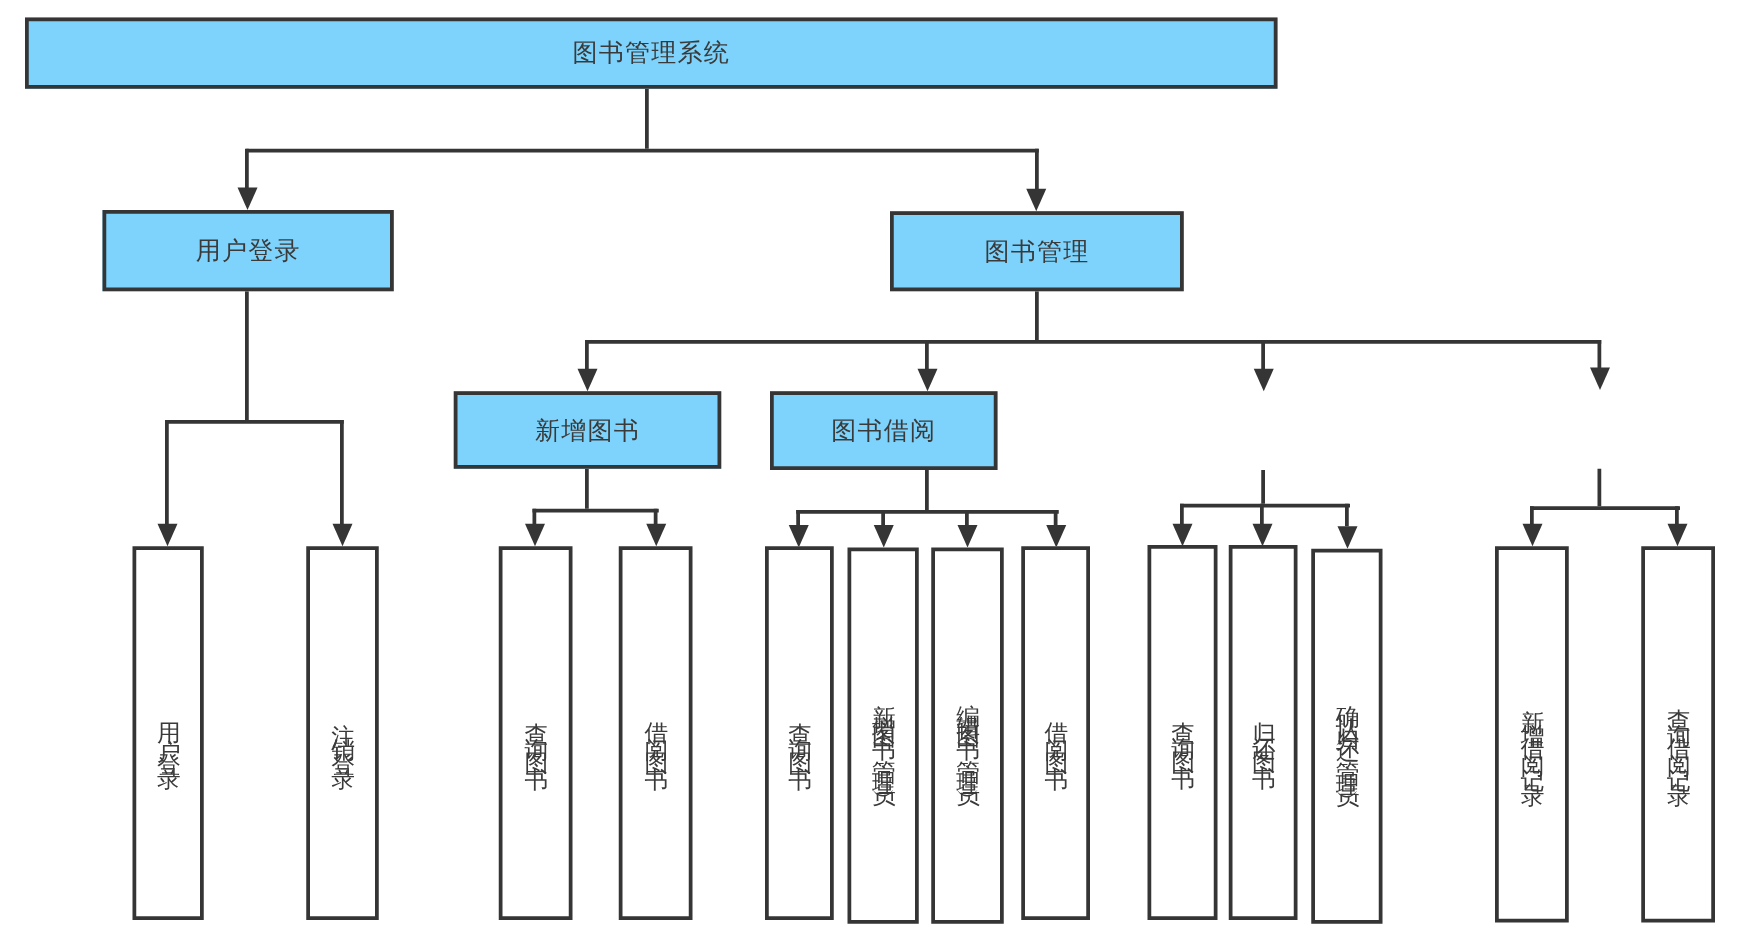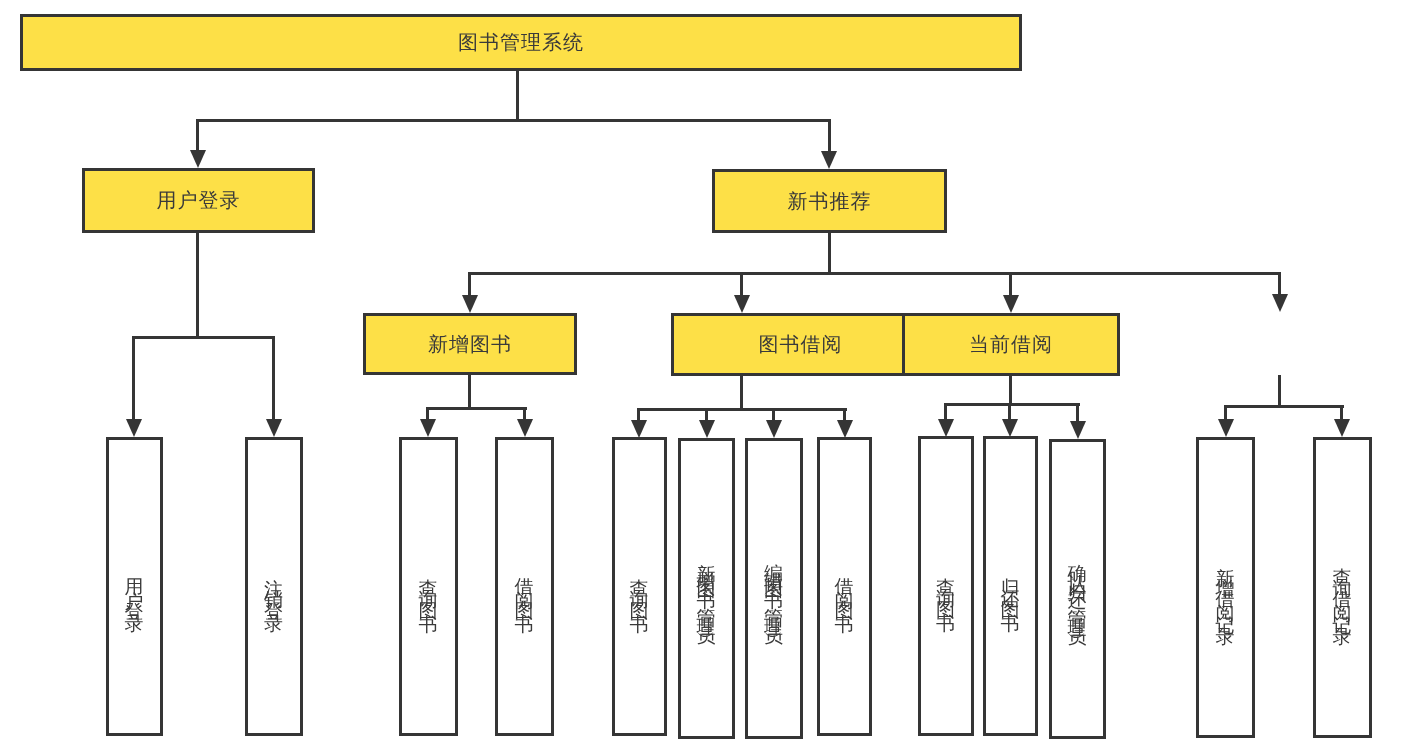--- a/index.html
+++ b/index.html
@@ -1,21 +1,21 @@
 <!DOCTYPE html>
 <html><head>
 <meta charset="utf-8">
 <style>
   html,body{margin:0;padding:0;background:#ffffff;}
   #stage{
     position:relative;width:1405px;height:747px;background:#ffffff;overflow:hidden;
     font-family:"DejaVu Sans","Liberation Sans",sans-serif;
   }
   .box{
-    position:absolute;background:#fde047;border:3px solid #353535;
+    position:absolute;background:#7dd3fc;border:3px solid #353535;
     display:flex;align-items:center;justify-content:center;
     color:#3a3a3a;font-size:20px;letter-spacing:1px;box-sizing:border-box;
     z-index:2;
   }
   .vbox{
     position:absolute;background:#ffffff;border:3px solid #353535;
     display:flex;align-items:center;justify-content:center;
     color:#3a3a3a;font-size:19px;box-sizing:border-box;z-index:2;
   }
   .vtext{
@@ -42,43 +42,42 @@
   <div class="box" style="left:20px;top:14px;width:1002px;height:57px;">图书管理系统</div>
 
   <div class="vline" style="left:516px;top:71px;height:48px;"></div>
   <div class="hline" style="left:197px;top:119px;width:634px;"></div>
   <div class="vline" style="left:196px;top:119px;height:33px;"></div>
   <div class="vline" style="left:828px;top:119px;height:34px;"></div>
   <div class="arrow" style="left:190px;top:150px;"></div>
   <div class="arrow" style="left:821px;top:151px;"></div>
 
   <div class="box" style="left:82px;top:168px;width:233px;height:65px;">用户登录</div>
-  <div class="box" style="left:712px;top:169px;width:235px;height:64px;">新书推荐</div>
+  <div class="box" style="left:712px;top:169px;width:235px;height:64px;">图书管理</div>
 
   <div class="vline" style="left:196px;top:233px;height:103px;"></div>
   <div class="hline" style="left:133px;top:336px;width:142px;"></div>
   <div class="vline" style="left:132px;top:336px;height:85px;"></div>
   <div class="vline" style="left:272px;top:336px;height:85px;"></div>
   <div class="arrow" style="left:126px;top:419px;"></div>
   <div class="arrow" style="left:266px;top:419px;"></div>
 
   <div class="vline" style="left:828px;top:233px;height:39px;"></div>
   <div class="hline" style="left:468px;top:272px;width:813px;"></div>
   <div class="vline" style="left:468px;top:272px;height:25px;"></div>
   <div class="vline" style="left:740px;top:272px;height:25px;"></div>
   <div class="vline" style="left:1009px;top:272px;height:25px;"></div>
   <div class="vline" style="left:1278px;top:272px;height:24px;"></div>
   <div class="arrow" style="left:462px;top:295px;"></div>
   <div class="arrow" style="left:734px;top:295px;"></div>
   <div class="arrow" style="left:1003px;top:295px;"></div>
   <div class="arrow" style="left:1272px;top:294px;"></div>
 
   <div class="box" style="left:363px;top:313px;width:214px;height:62px;">新增图书</div>
-  <div class="box" style="left:671px;top:313px;width:259px;height:63px;">图书借阅</div>
-  <div class="box" style="left:902px;top:313px;width:218px;height:63px;">当前借阅</div>
+  <div class="box" style="left:616px;top:313px;width:182px;height:63px;">图书借阅</div>
 
   <div class="vline" style="left:468px;top:375px;height:32px;"></div>
   <div class="hline" style="left:426px;top:407px;width:101px;"></div>
   <div class="vline" style="left:426px;top:407px;height:14px;"></div>
   <div class="vline" style="left:523px;top:407px;height:14px;"></div>
   <div class="arrow" style="left:420px;top:419px;"></div>
   <div class="arrow" style="left:517px;top:419px;"></div>
 
   <div class="vline" style="left:740px;top:376px;height:32px;"></div>
   <div class="hline" style="left:637px;top:408px;width:210px;"></div>

